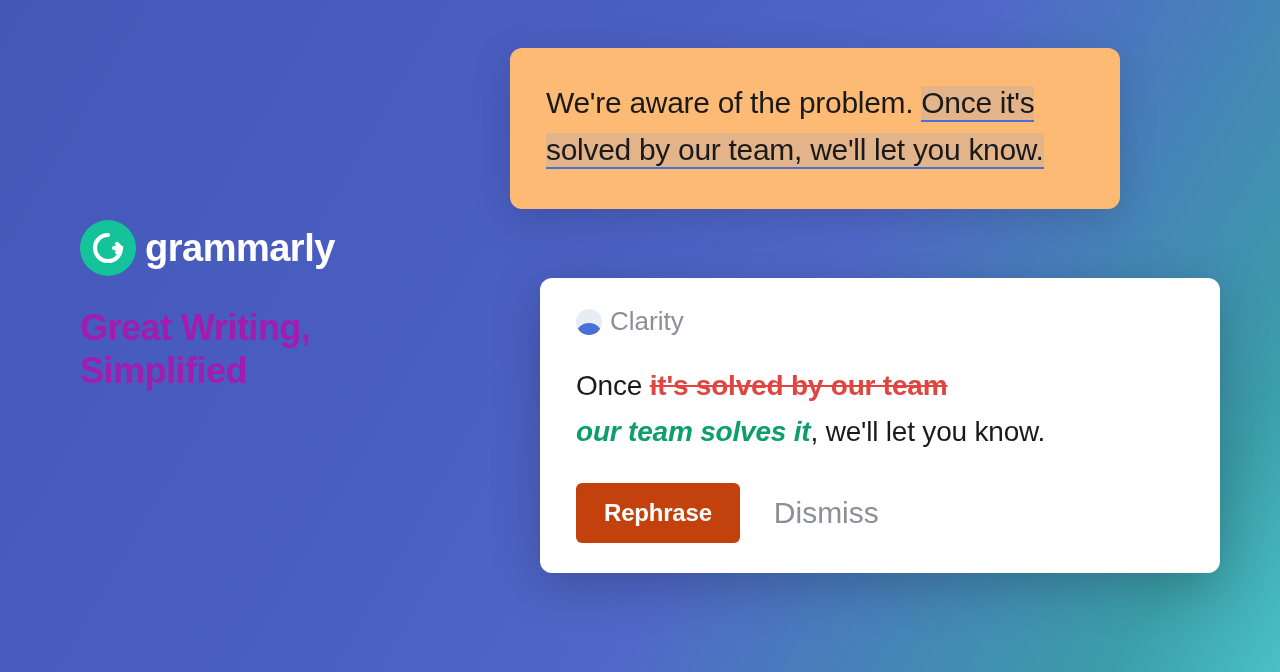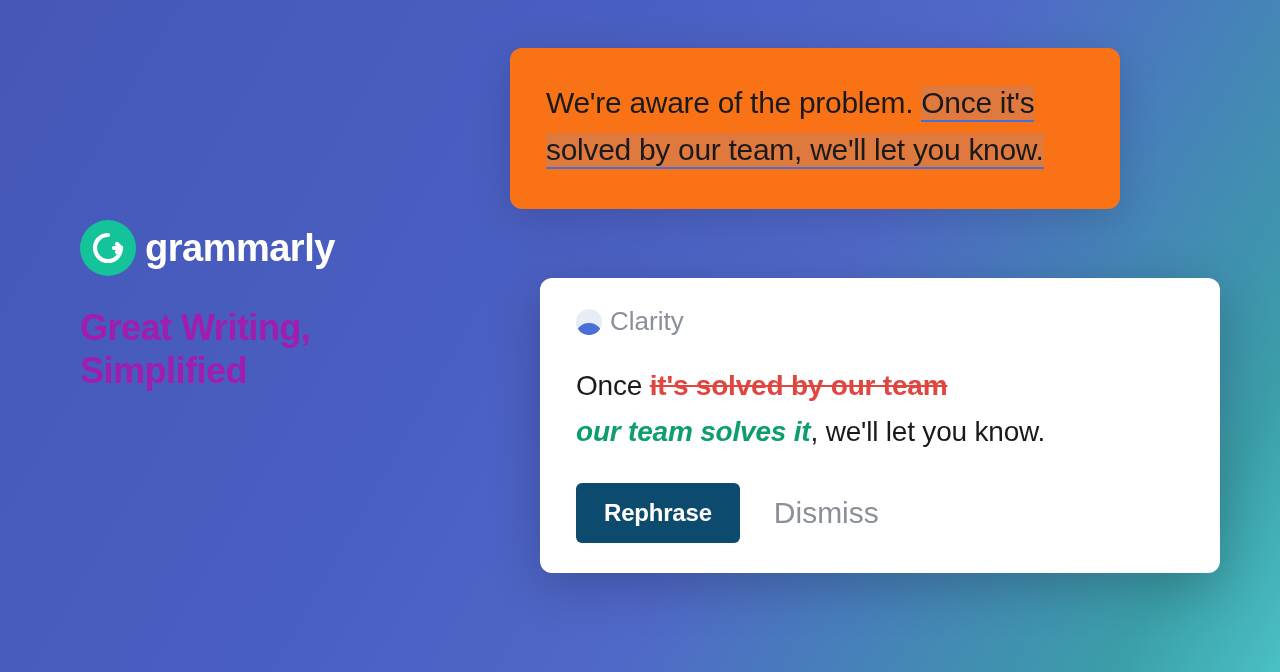--- a/index.html
+++ b/index.html
@@ -60,21 +60,21 @@
       line-height: 1.2;
       letter-spacing: -0.5px;
     }
     
     
     .card-top {
       position: absolute;
       top: 48px;
       left: 510px;
       width: 610px;
-      background: #f97316;
+      background: #fdba74;
       border-radius: 12px;
       padding: 32px 36px 36px 36px;
       box-shadow: 0 10px 40px rgba(0,0,0,0.15);
     }
     
     .sample-text {
       font-size: 30px;
       line-height: 1.55;
       color: #1a1a1a;
       letter-spacing: -0.3px;
@@ -153,21 +153,21 @@
       font-style: italic;
     }
     
     .actions {
       display: flex;
       align-items: center;
       gap: 34px;
     }
     
     .btn-primary {
-      background: #0c4a6e;
+      background: #c2410c;
       color: #ffffff;
       border: none;
       padding: 16px 28px;
       font-size: 24px;
       font-weight: 700;
       border-radius: 6px;
       cursor: pointer;
       letter-spacing: -0.2px;
     }
     

